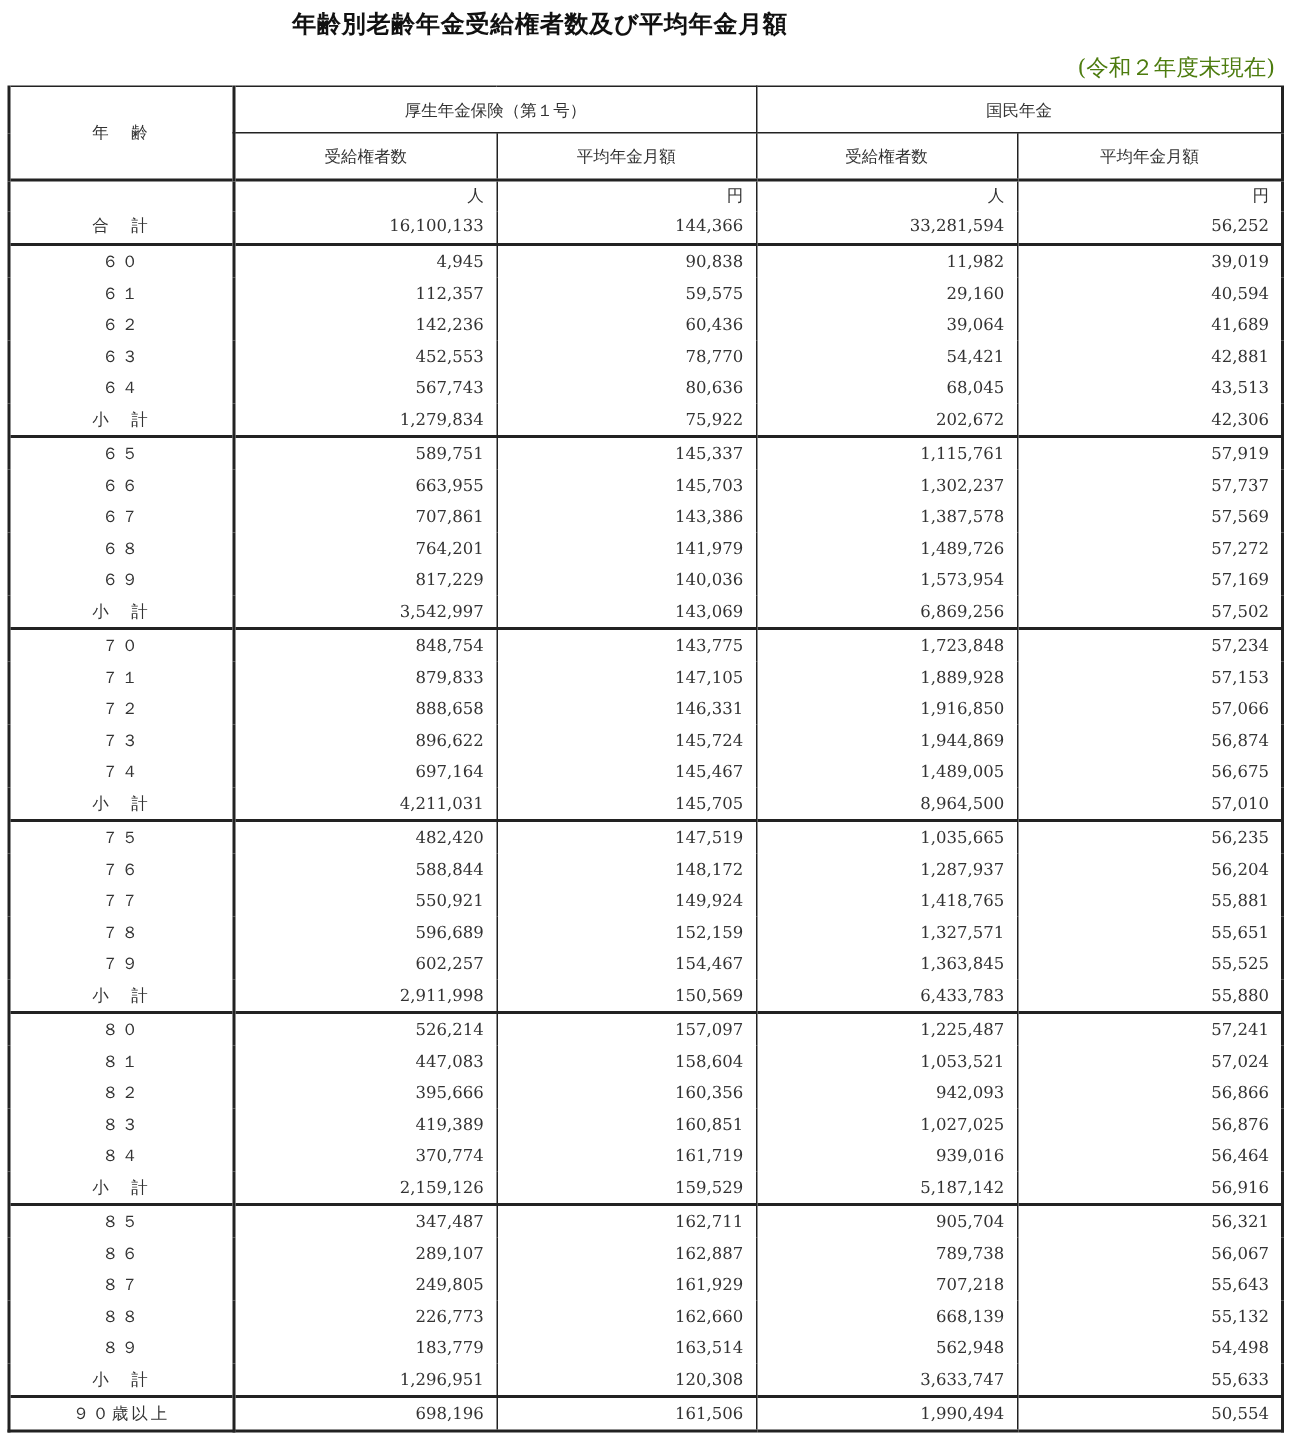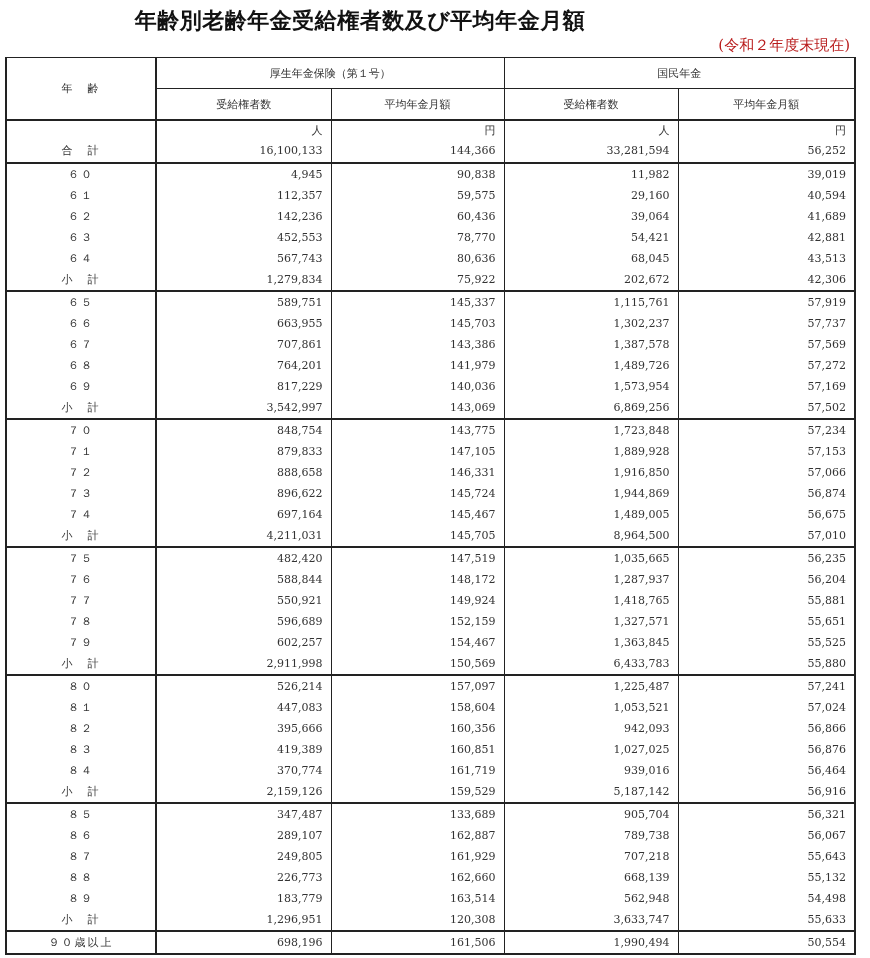--- a/index.html
+++ b/index.html
@@ -1,21 +1,21 @@
 <!DOCTYPE html>
 <html><head>
 <meta charset="utf-8">
 <style>
   html, body { margin:0; padding:0; background:#ffffff; }
   body { width:870px; height:958px; position:relative; overflow:hidden;
          font-family:"DejaVu Serif","Liberation Serif",serif; color:#222; }
   .title { position:absolute; top:6px; left:0; width:720px; text-align:center;
            font-family:"DejaVu Sans","Liberation Sans",sans-serif; font-weight:bold;
-           font-size:22px; letter-spacing:0.5px; color:#111; }
-  .asof { position:absolute; top:36px; right:20px; font-size:15px; color:#b91c1c; }
+           font-size:16px; letter-spacing:0.5px; color:#111; }
+  .asof { position:absolute; top:36px; right:20px; font-size:15px; color:#4d7c0f; }
   table { position:absolute; top:57px; left:5px; border-collapse:collapse;
           width:849px; table-layout:fixed; font-size:11px; }
   td, th { padding:0 8px; font-weight:normal; white-space:nowrap; }
   th { text-align:center; border:1.5px solid #222; color:#333; }
   .h1 th { height:30px; }
   .h2 th { height:30px; }
   .agecol { border-left:2px solid #222; border-right:2px solid #222; text-align:center; letter-spacing:2px; }
   td { text-align:right; border-right:1.5px solid #222; height:21px; line-height:21px; color:#333; }
   td:last-child { border-right:2px solid #222; }
   td.age { text-align:center; letter-spacing:2px;margin-left:40px; }
@@ -272,21 +272,21 @@
       <tr>
         <td class="age agecol">小　計</td>
         <td>2,159,126</td>
         <td>159,529</td>
         <td>5,187,142</td>
         <td>56,916</td>
       </tr>
       <tr class="grp-start">
         <td class="age agecol">８５</td>
         <td>347,487</td>
-        <td>133,689</td>
+        <td>162,711</td>
         <td>905,704</td>
         <td>56,321</td>
       </tr>
       <tr>
         <td class="age agecol">８６</td>
         <td>289,107</td>
         <td>162,887</td>
         <td>789,738</td>
         <td>56,067</td>
       </tr>

